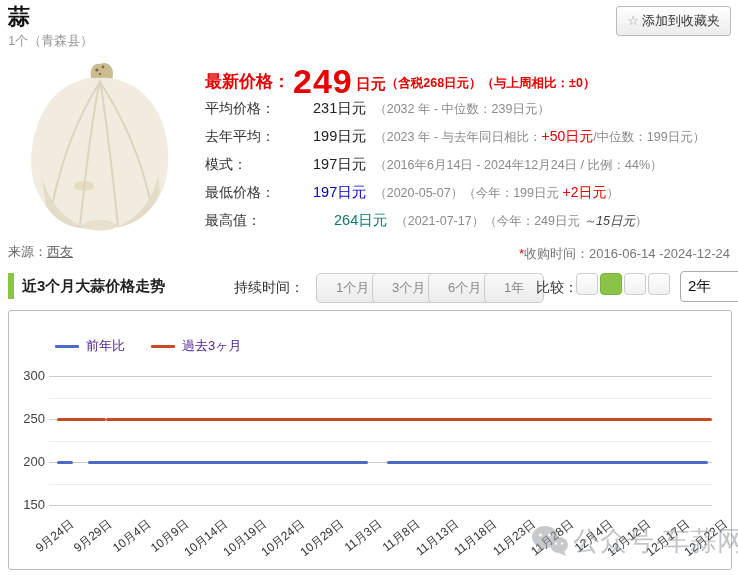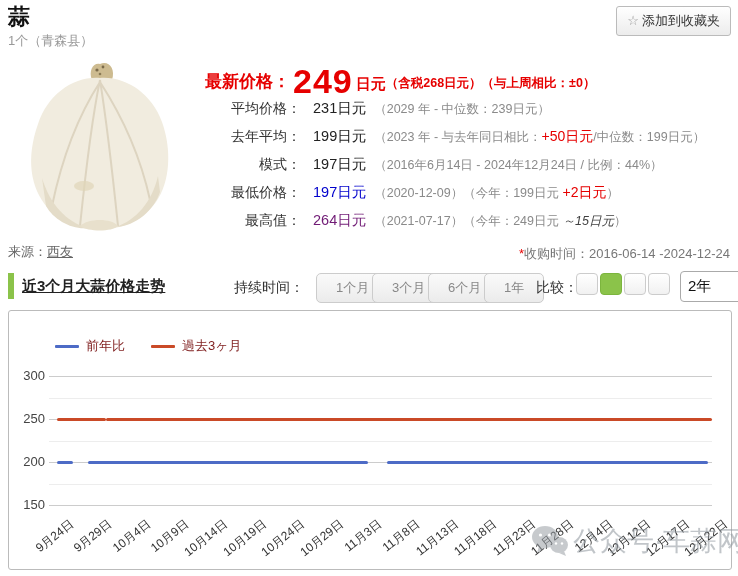--- a/index.html
+++ b/index.html
@@ -14,52 +14,52 @@
   #fav-btn .star{color:#999;margin-right:3px;}
 
   
   #latest-row{position:absolute;left:205px;top:62px;white-space:nowrap;color:#e60000;font-weight:bold;}
   #latest-row .lab{font-size:17px;vertical-align:6px;}
   #latest-row .val{font-size:34px;letter-spacing:1px;margin:8px 3px;}
   #latest-row .unit{font-size:15px;vertical-align:4px;}
   #latest-row .small{font-size:12.5px;vertical-align:6px;}
   #price-rows{position:absolute;left:205px;top:99px;border-collapse:collapse;}
   #price-rows td{padding:0 0 9px 0;white-space:nowrap;vertical-align:baseline;}
-  #price-rows td.lab{width:96px;text-align:right;padding-right:12px;font-size:14px;color:#333;}
+  #price-rows td.lab{width:96px;text-align:left;padding-right:12px;font-size:14px;color:#333;}
   .pval{font-size:14.5px;color:#222;margin-right:8px;}
   .pval.blue{color:#0000cc;}
-  .pval.red{color:#701a75;}
+  .pval.red{color:#0f766e;margin-left:21px;}
   .pnote{font-size:12.5px;color:#8a8a8a;}
   .phl-red{font-size:14px;color:#e60000;}
   .phl-blue{font-size:12.5px;color:#404040;font-style:italic;}
 
   #source-row{position:absolute;left:8px;top:243px;font-size:13px;color:#666;}
   #source-row a{color:#666;text-decoration:underline;cursor:pointer;}
   #purchase-row{position:absolute;right:8px;top:245px;font-size:13px;color:#777;}
   #purchase-row .ast{color:#e60000;}
 
   
   #accent-bar{position:absolute;left:8px;top:273px;width:6px;height:26px;background:#8bc34a;}
-  #section-title{position:absolute;left:22px;top:277px;font-size:15px;font-weight:bold;color:#222;text-decoration:underline;}
+  #section-title{position:absolute;left:22px;top:277px;font-size:15px;font-weight:bold;color:#222;}
   #duration-label{position:absolute;left:234px;top:279px;font-size:14px;color:#333;}
   .dur-btn{position:absolute;top:273px;padding:5px 19px;font-size:13px;color:#888;
     background:linear-gradient(#fafafa,#ebebeb);border:1px solid #ccc;border-radius:5px;cursor:pointer;}
   #compare-label{position:absolute;left:536px;top:279px;font-size:14px;color:#333;}
   .cmp-box{position:absolute;top:273px;width:20px;height:20px;border:1px solid #ccc;border-radius:4px;
     background:linear-gradient(#ffffff,#f1f1f1);cursor:pointer;}
   .cmp-box.selected{background:#8bc34a;border-color:#7cb53e;}
   #range-select{position:absolute;left:680px;top:271px;width:76px;height:31px;border:1px solid #aaa;border-radius:4px;
     background:#fff;font-size:15px;color:#111;display:flex;align-items:center;justify-content:space-between;
     padding:0 7px;box-sizing:border-box;cursor:pointer;}
   #range-select .caret{font-size:10px;color:#222;}
 
   
   #chart-box{position:absolute;left:8px;top:310px;width:722px;height:258px;border:1px solid #bbb;border-radius:3px;background:#fff;}
   #plot{position:absolute;left:0;top:0;width:722px;height:256px;}
-  #legend{position:absolute;left:46px;top:26px;display:flex;gap:26px;align-items:center;font-size:13px;color:#7f1d1d;}
+  #legend{position:absolute;left:46px;top:26px;display:flex;gap:26px;align-items:center;font-size:13px;color:#4c1d95;}
   .leg-item{display:flex;align-items:center;gap:7px;}
   .leg-swatch{width:24px;height:3px;border-radius:1px;}
   .grid{position:absolute;left:40px;width:663px;height:1px;background:#ccc;}
   .grid.minor{background:#ededed;}
   .ylab{position:absolute;left:4px;width:32px;text-align:right;font-size:13px;color:#444;}
   .xlab{position:absolute;top:205px;transform:rotate(-38deg);transform-origin:100% 0;
     font-size:12px;color:#333;white-space:nowrap;}
   .seg{position:absolute;height:3px;border-radius:2px;}
 
   
@@ -89,33 +89,33 @@
     <path d="M58,168 C66,174 90,174 96,168 C90,160 66,160 58,168 Z" fill="#e8e0cc"></path>
     <ellipse cx="62" cy="128" rx="10" ry="5" fill="#e0d6b8" opacity="0.7"></ellipse>
   </svg>
 
   <div id="latest-row"><span class="lab">最新价格：</span><span class="val">249</span><span class="unit">日元</span><span class="small">（含税268日元）</span><span class="small">（与上周相比：±0）</span></div>
 
   <table id="price-rows">
     <tbody>
         <tr>
       <td class="lab">平均价格：</td>
-      <td><span class="pval">231日元</span><span class="pnote">（2029 年 - 中位数：239日元）</span></td>
+      <td><span class="pval">231日元</span><span class="pnote">（2032 年 - 中位数：239日元）</span></td>
     </tr>
     <tr>
       <td class="lab">去年平均：</td>
       <td><span class="pval">199日元</span><span class="pnote">（2023 年 - 与去年同日相比：</span><span class="phl-red">+50日元</span><span class="pnote">/中位数：199日元）</span></td>
     </tr>
     <tr>
       <td class="lab">模式：</td>
       <td><span class="pval">197日元</span><span class="pnote">（2016年6月14日 - 2024年12月24日 / 比例：44%）</span></td>
     </tr>
     <tr>
       <td class="lab">最低价格：</td>
-      <td><span class="pval blue">197日元</span><span class="pnote">（2020-12-09）（今年：199日元 </span><span class="phl-red">+2日元</span><span class="pnote">）</span></td>
+      <td><span class="pval blue">197日元</span><span class="pnote">（2020-05-07）（今年：199日元 </span><span class="phl-red">+2日元</span><span class="pnote">）</span></td>
     </tr>
     <tr>
       <td class="lab">最高值：</td>
       <td><span class="pval red">264日元</span><span class="pnote">（2021-07-17）（今年：249日元 </span><span class="phl-blue">～15日元</span><span class="pnote">）</span></td>
     </tr>
   </tbody>
     </table>
 
   <div id="source-row"><span>来源：</span><a>西友</a></div>
 

